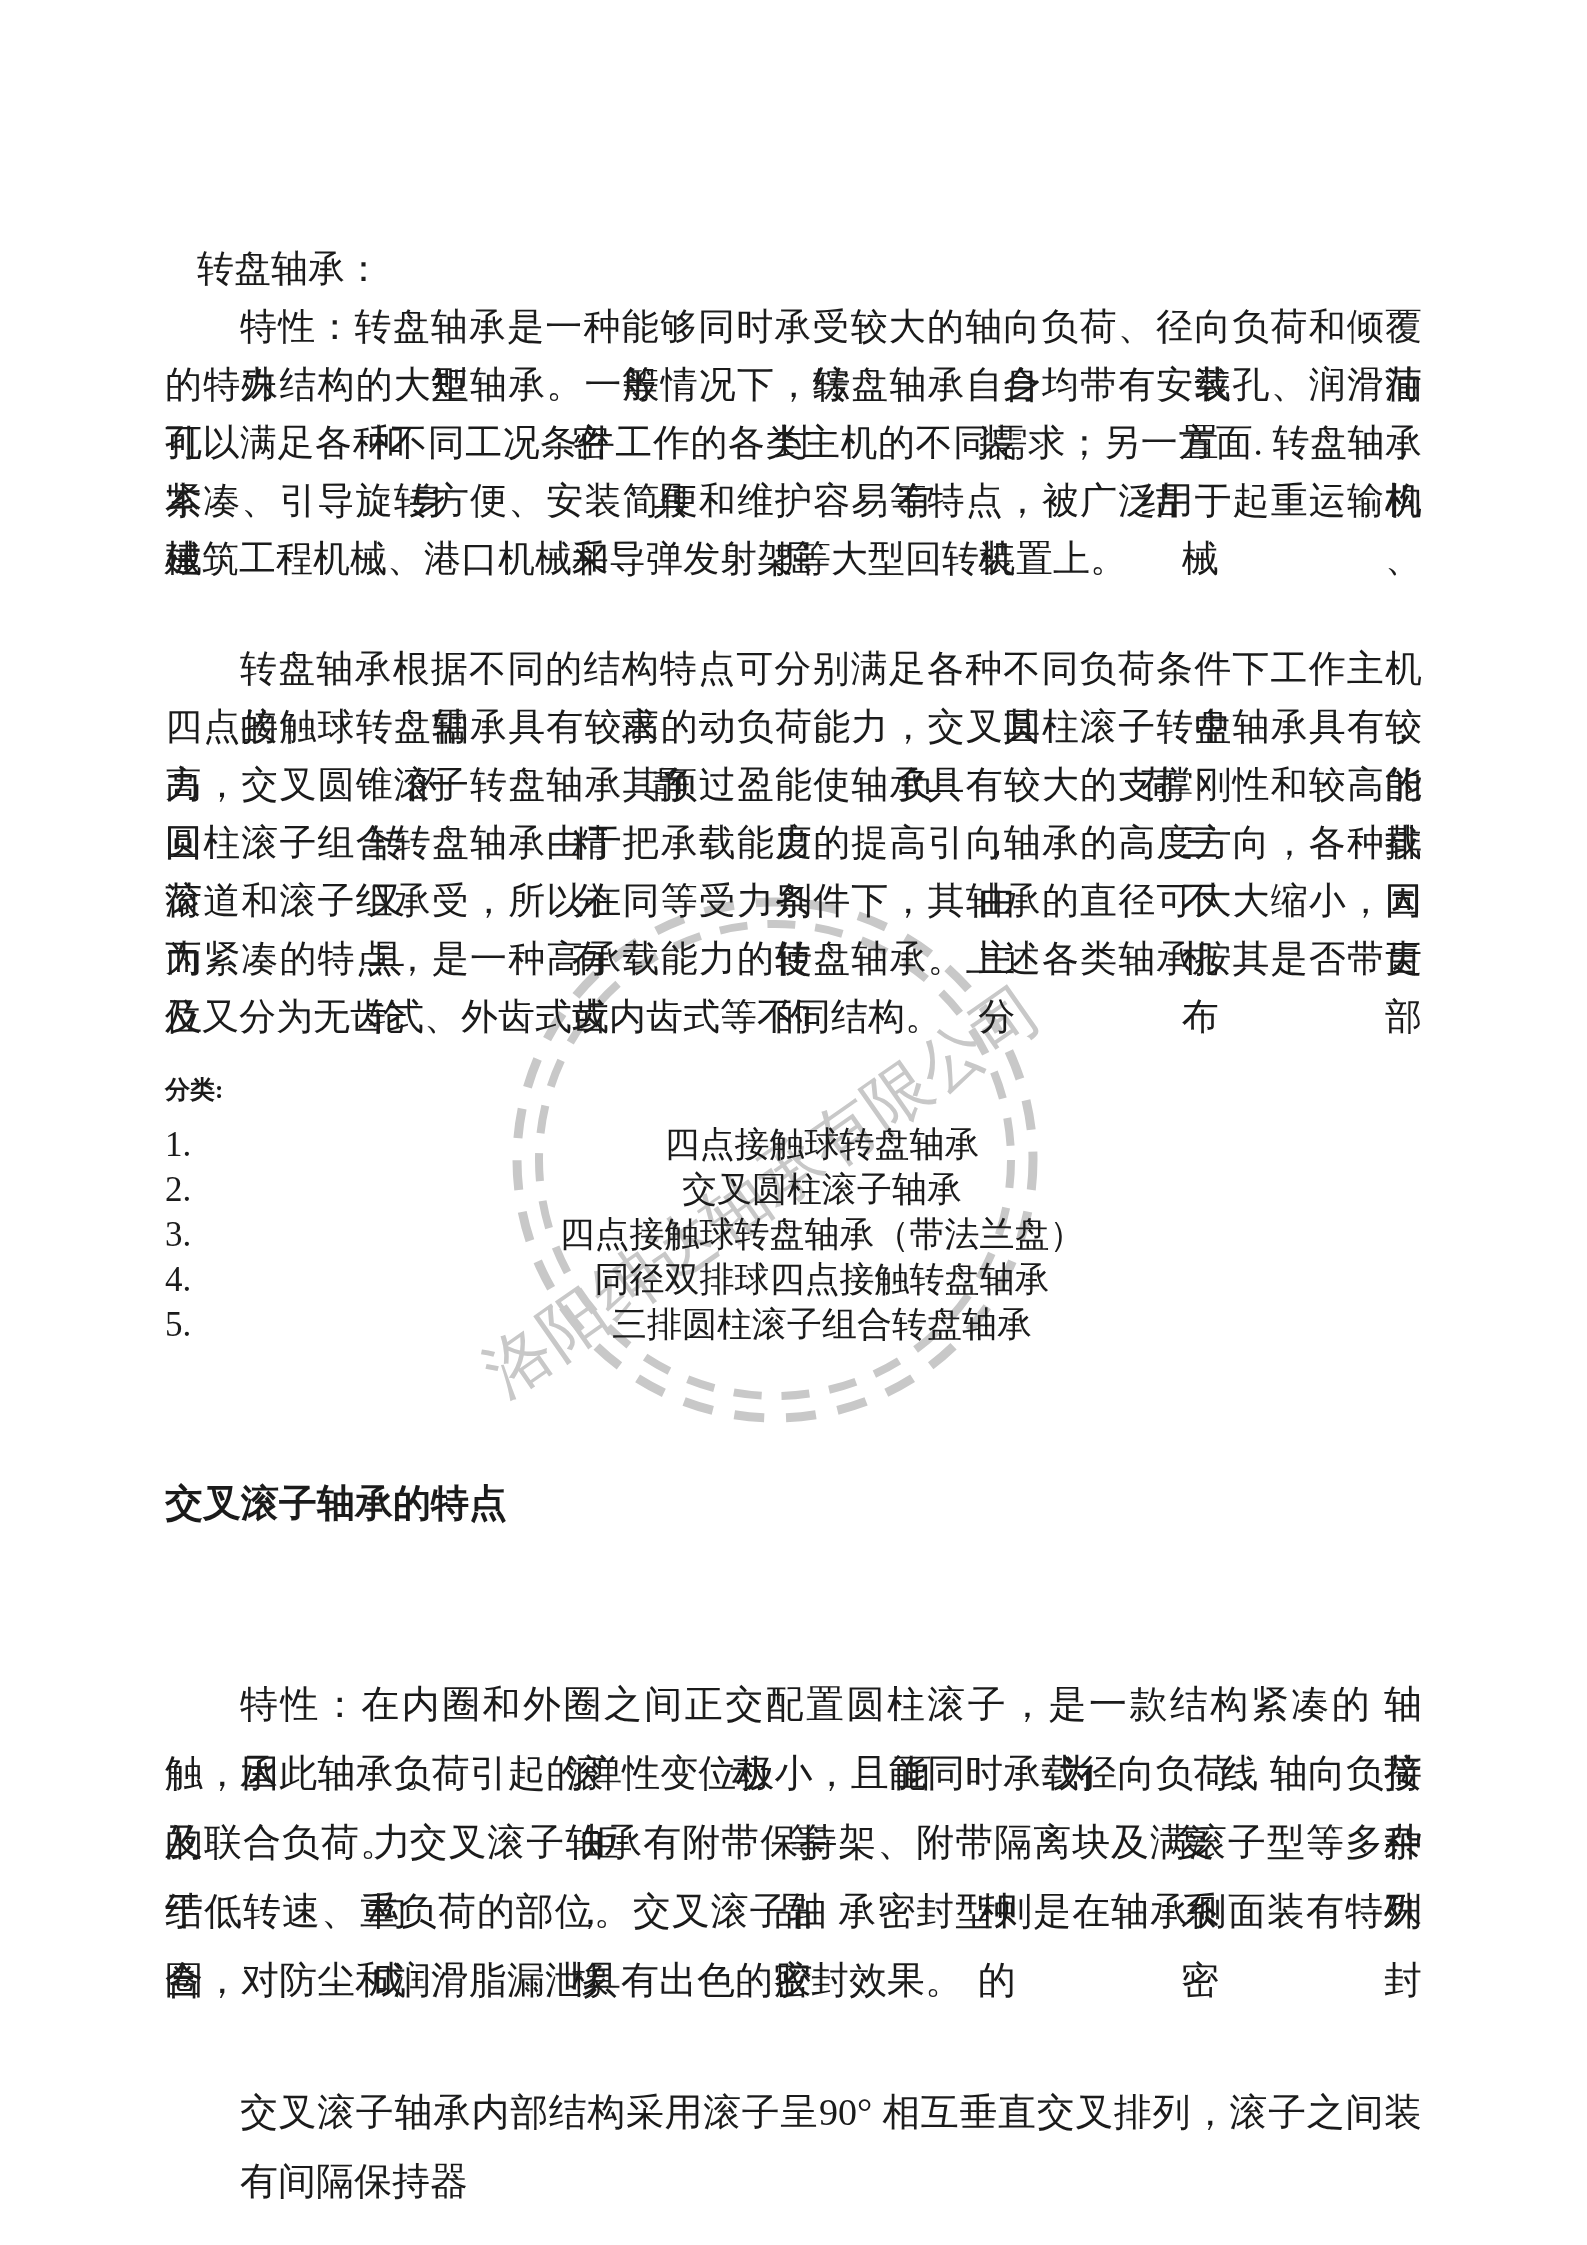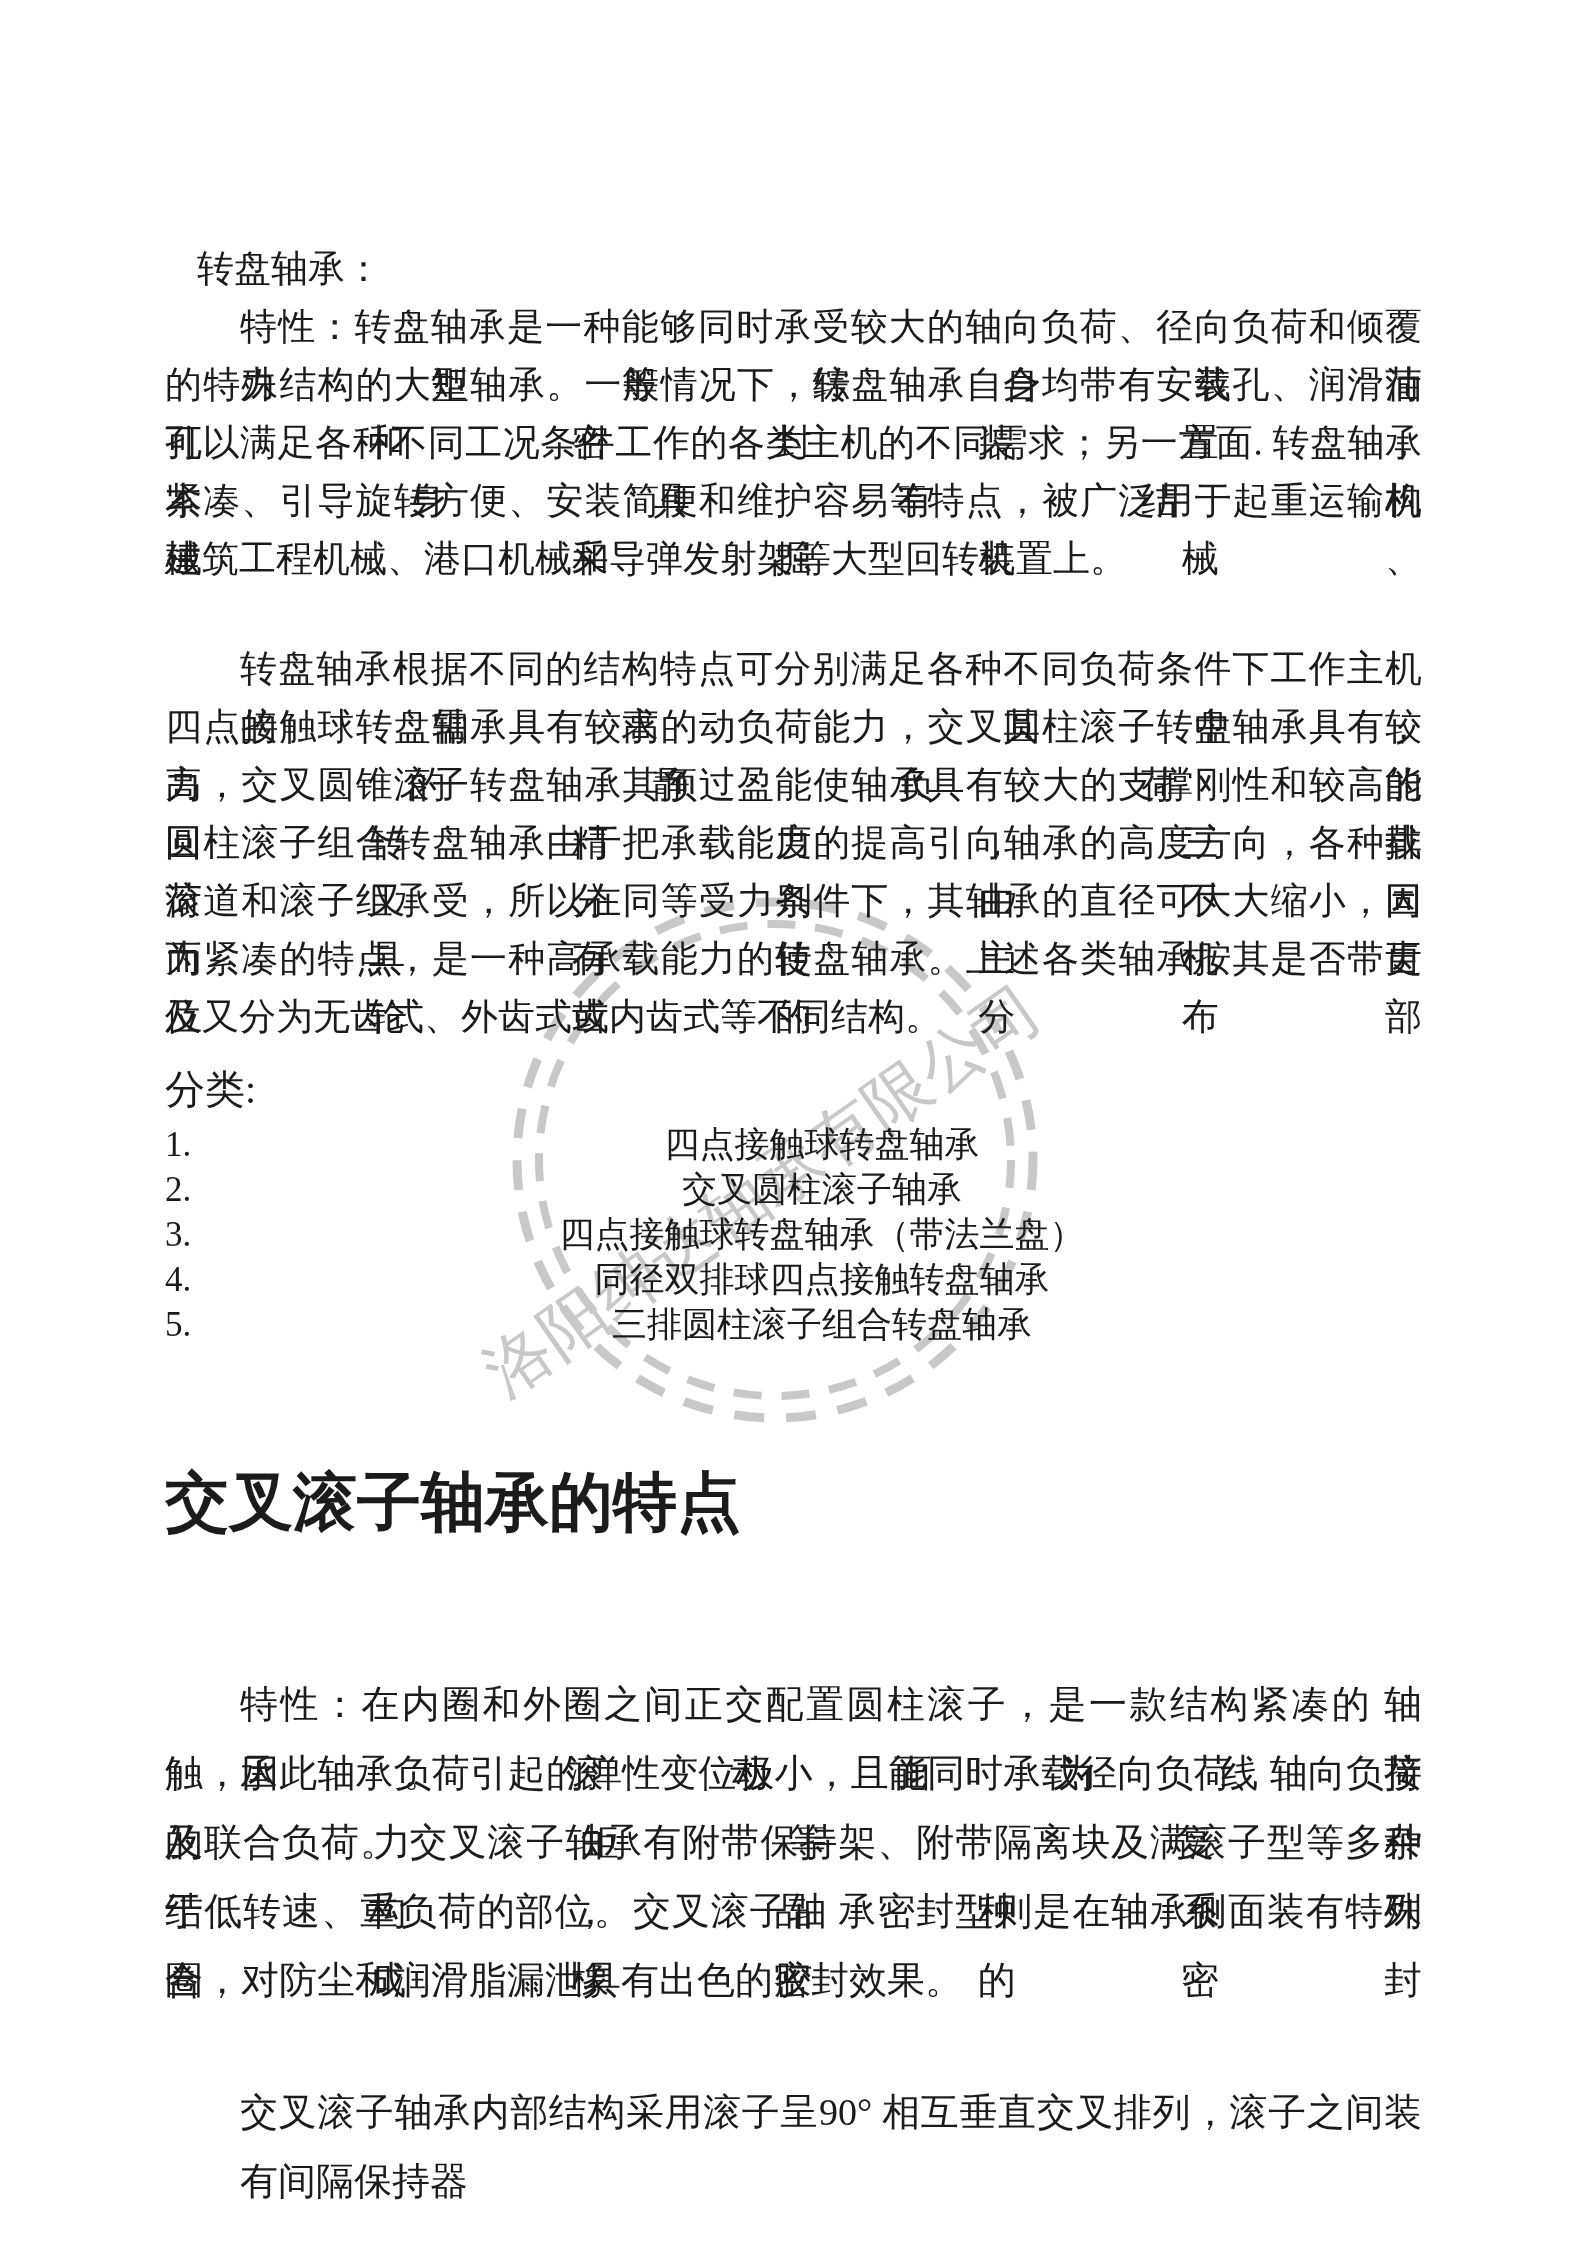--- a/index.html
+++ b/index.html
@@ -27,21 +27,21 @@
   .s1 .line { height: 58px; line-height: 58px; font-size: 37px; }
   .para .line:first-child { padding-left: 75px; }
   .para .line:last-child { text-align-last: left; }
   .label-line { font-size: 37px; height: 58px; line-height: 58px; text-align: left; }
   
   .list-row { display: flex; height: 45px; line-height: 45px; font-size: 35px; }
   .list-num { width: 57px; flex: 0 0 57px; }
   .list-text { flex: 1; text-align: center; }
   
   .heading {
-    font-size: 64px;
+    font-size: 38px;
     font-weight: bold;
     height: 62px;
     line-height: 62px;
     text-align: left;
   }
   
   .s2 .line { height: 69px; line-height: 69px; font-size: 38px; }
   
   .watermark {
     position: absolute;
@@ -80,21 +80,21 @@
       <div class="line">转盘轴承根据不同的结构特点可分别满足各种不同负荷条件下工作主机的需求。其中，</div>
       <div class="line">四点接触球转盘轴承具有较高的动负荷能力，交叉圆柱滚子转盘轴承具有较高的静负荷能</div>
       <div class="line">力，交叉圆锥滚子转盘轴承其预过盈能使轴承具有较大的支撑刚性和较高的回转精度，三排</div>
       <div class="line">圆柱滚子组合转盘轴承由于把承载能力的提高引向轴承的高度方向，各种载荷又分别由不同</div>
       <div class="line">滚道和滚子组承受，所以在同等受力条件下，其轴承的直径可大大缩小，因而具有使主机更</div>
       <div class="line">为紧凑的特点，是一种高承载能力的转盘轴承。上述各类轴承按其是否带齿及轮齿的分布部</div>
       <div class="line">位又分为无齿式、外齿式或内齿式等不同结构。</div>
     </div>
 
   <div class="block" style="top:1065px;">
-    <div class="label-line" style="font-size:40px; height:50px; line-height:50px;">分类:</div>
+    <div class="label-line" style="font-size:25px; height:50px; line-height:50px;font-weight:bold;">分类:</div>
   </div>
 
   <div class="block" style="top:1122px;">
       <div class="list-row">
         <span class="list-num">1.</span>
         <span class="list-text">四点接触球转盘轴承</span>
       </div>
       <div class="list-row">
         <span class="list-num">2.</span>
         <span class="list-text">交叉圆柱滚子轴承</span>

